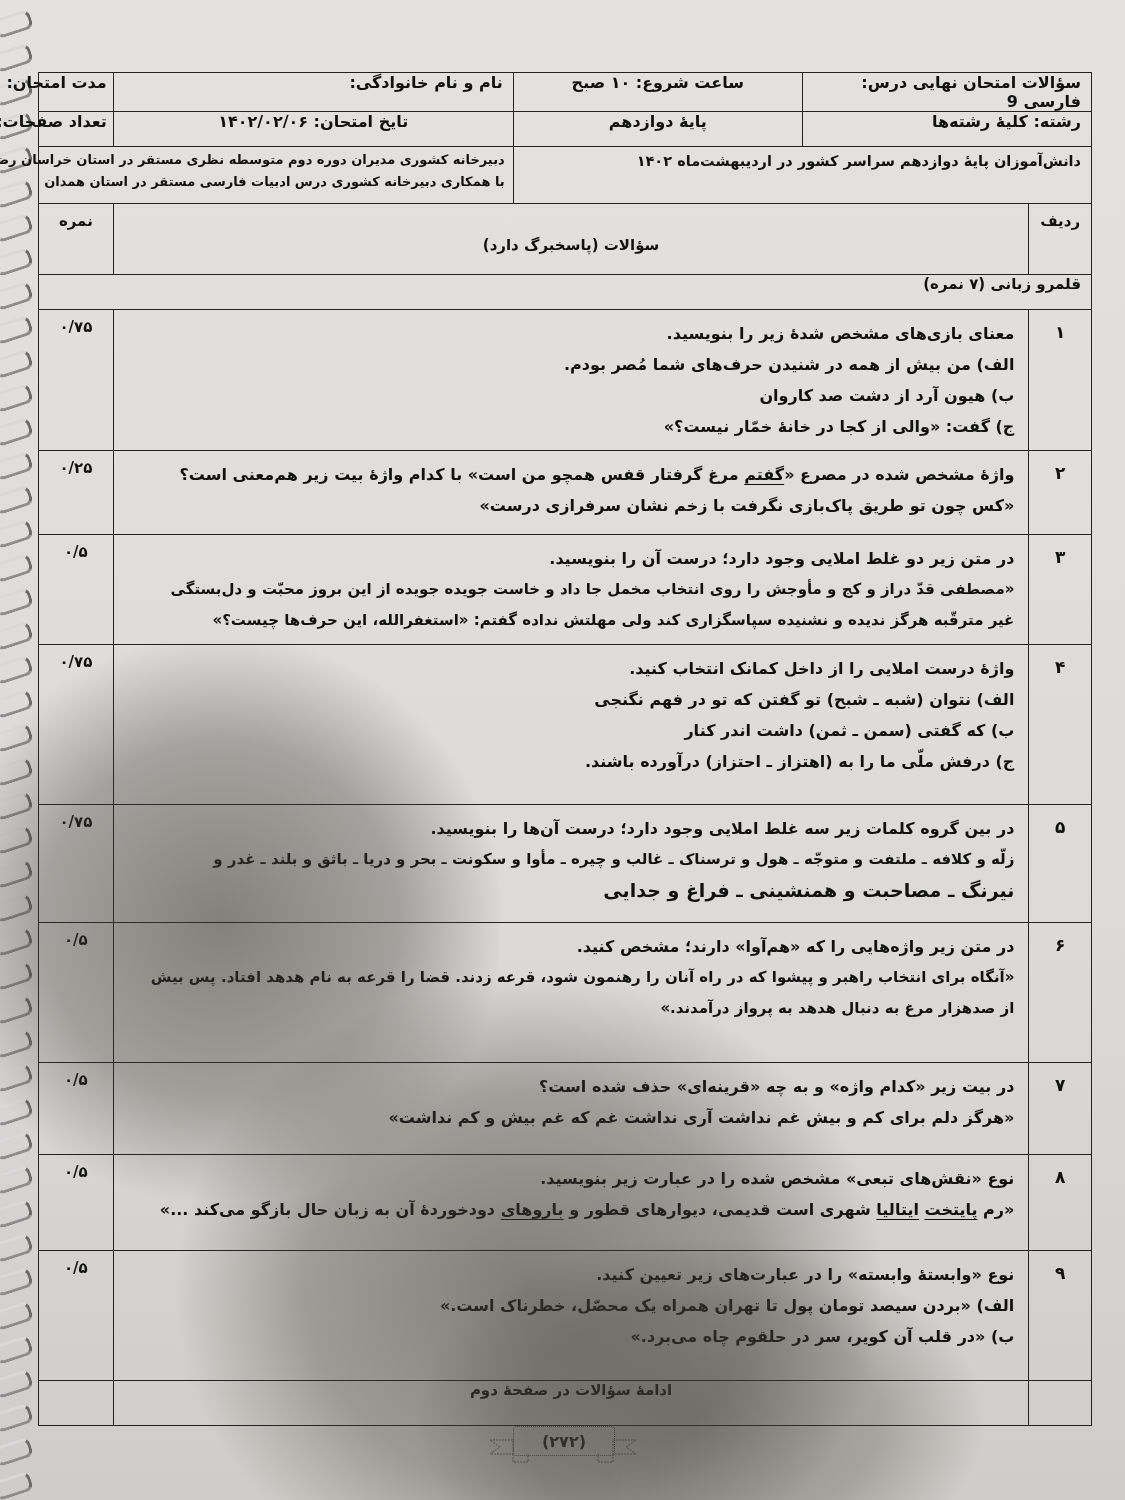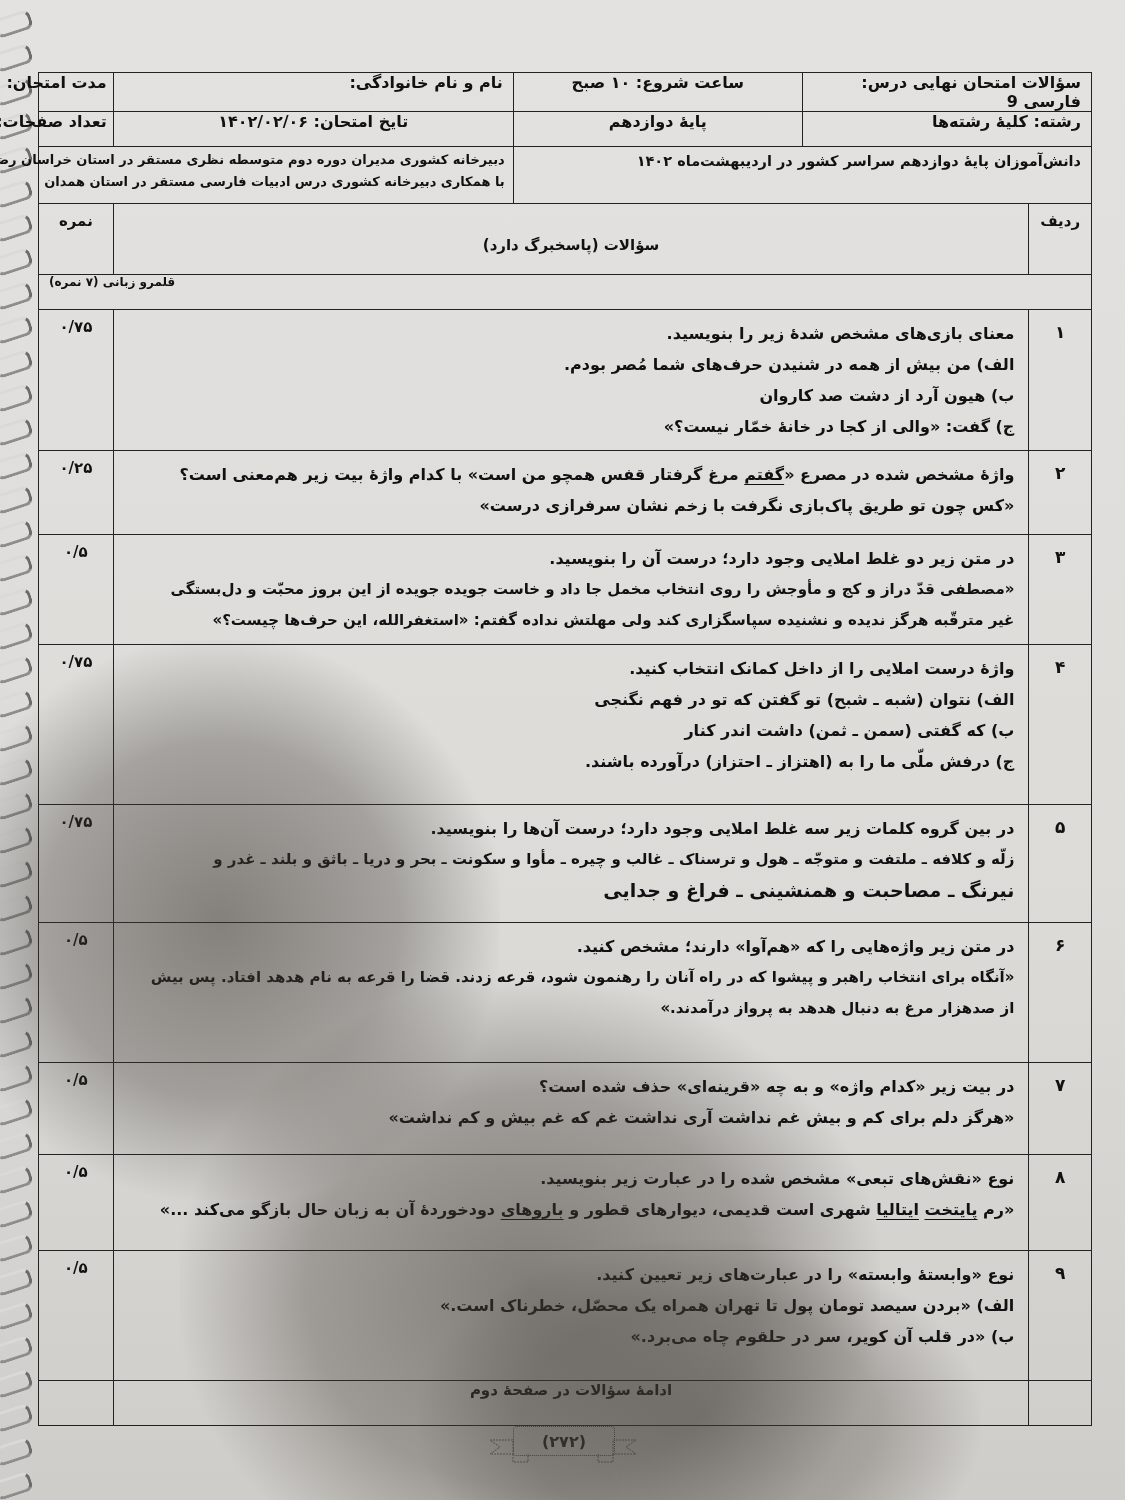--- a/index.html
+++ b/index.html
@@ -25,21 +25,21 @@
   }
   table.exam td { border:1.6px solid #222; padding:0 10px; vertical-align:top; }
   .hdr td { font-weight:bold; font-size:16px; height:34px; vertical-align:middle; }
   .hdr .l { text-align:right; }
   .sub td { font-size:14.5px; font-weight:bold; vertical-align:middle; }
   .sub .org { font-size:13px; line-height:22px; text-align:right; padding:2px 8px; }
   .colhead td { font-weight:bold; font-size:15px; height:58px; }
   .colhead .rowlbl { text-align:center; padding-top:8px; }
   .colhead .qlbl { text-align:center; vertical-align:middle; padding-top:12px; }
   .colhead .scorelbl { text-align:center; padding-top:8px; }
-  .section td { font-weight:bold; font-size:12px; text-align:left; height:34px; vertical-align:middle; }
+  .section td { font-weight:bold; font-size:15px; text-align:right; height:34px; vertical-align:middle; }
   .q td { font-weight:bold; font-size:16px; }
   .q .num { text-align:center; padding-top:12px; font-size:17px; }
   .q .body { text-align:right; padding:8px 14px 8px 10px; line-height:31px; }
   .q .score { text-align:center; padding-top:8px; font-size:15px; }
   .q .body .ln { display:block; }
   .verse { display:flex; gap:60px; justify-content:flex-start; }
   u { text-decoration: underline; text-underline-offset:4px; }
   .footer-row td { height:44px; font-weight:bold; font-size:15px; text-align:center; vertical-align:middle; }
   .pagebadge {
     position:absolute; left:488px; top:1426px; width:150px; height:44px;

